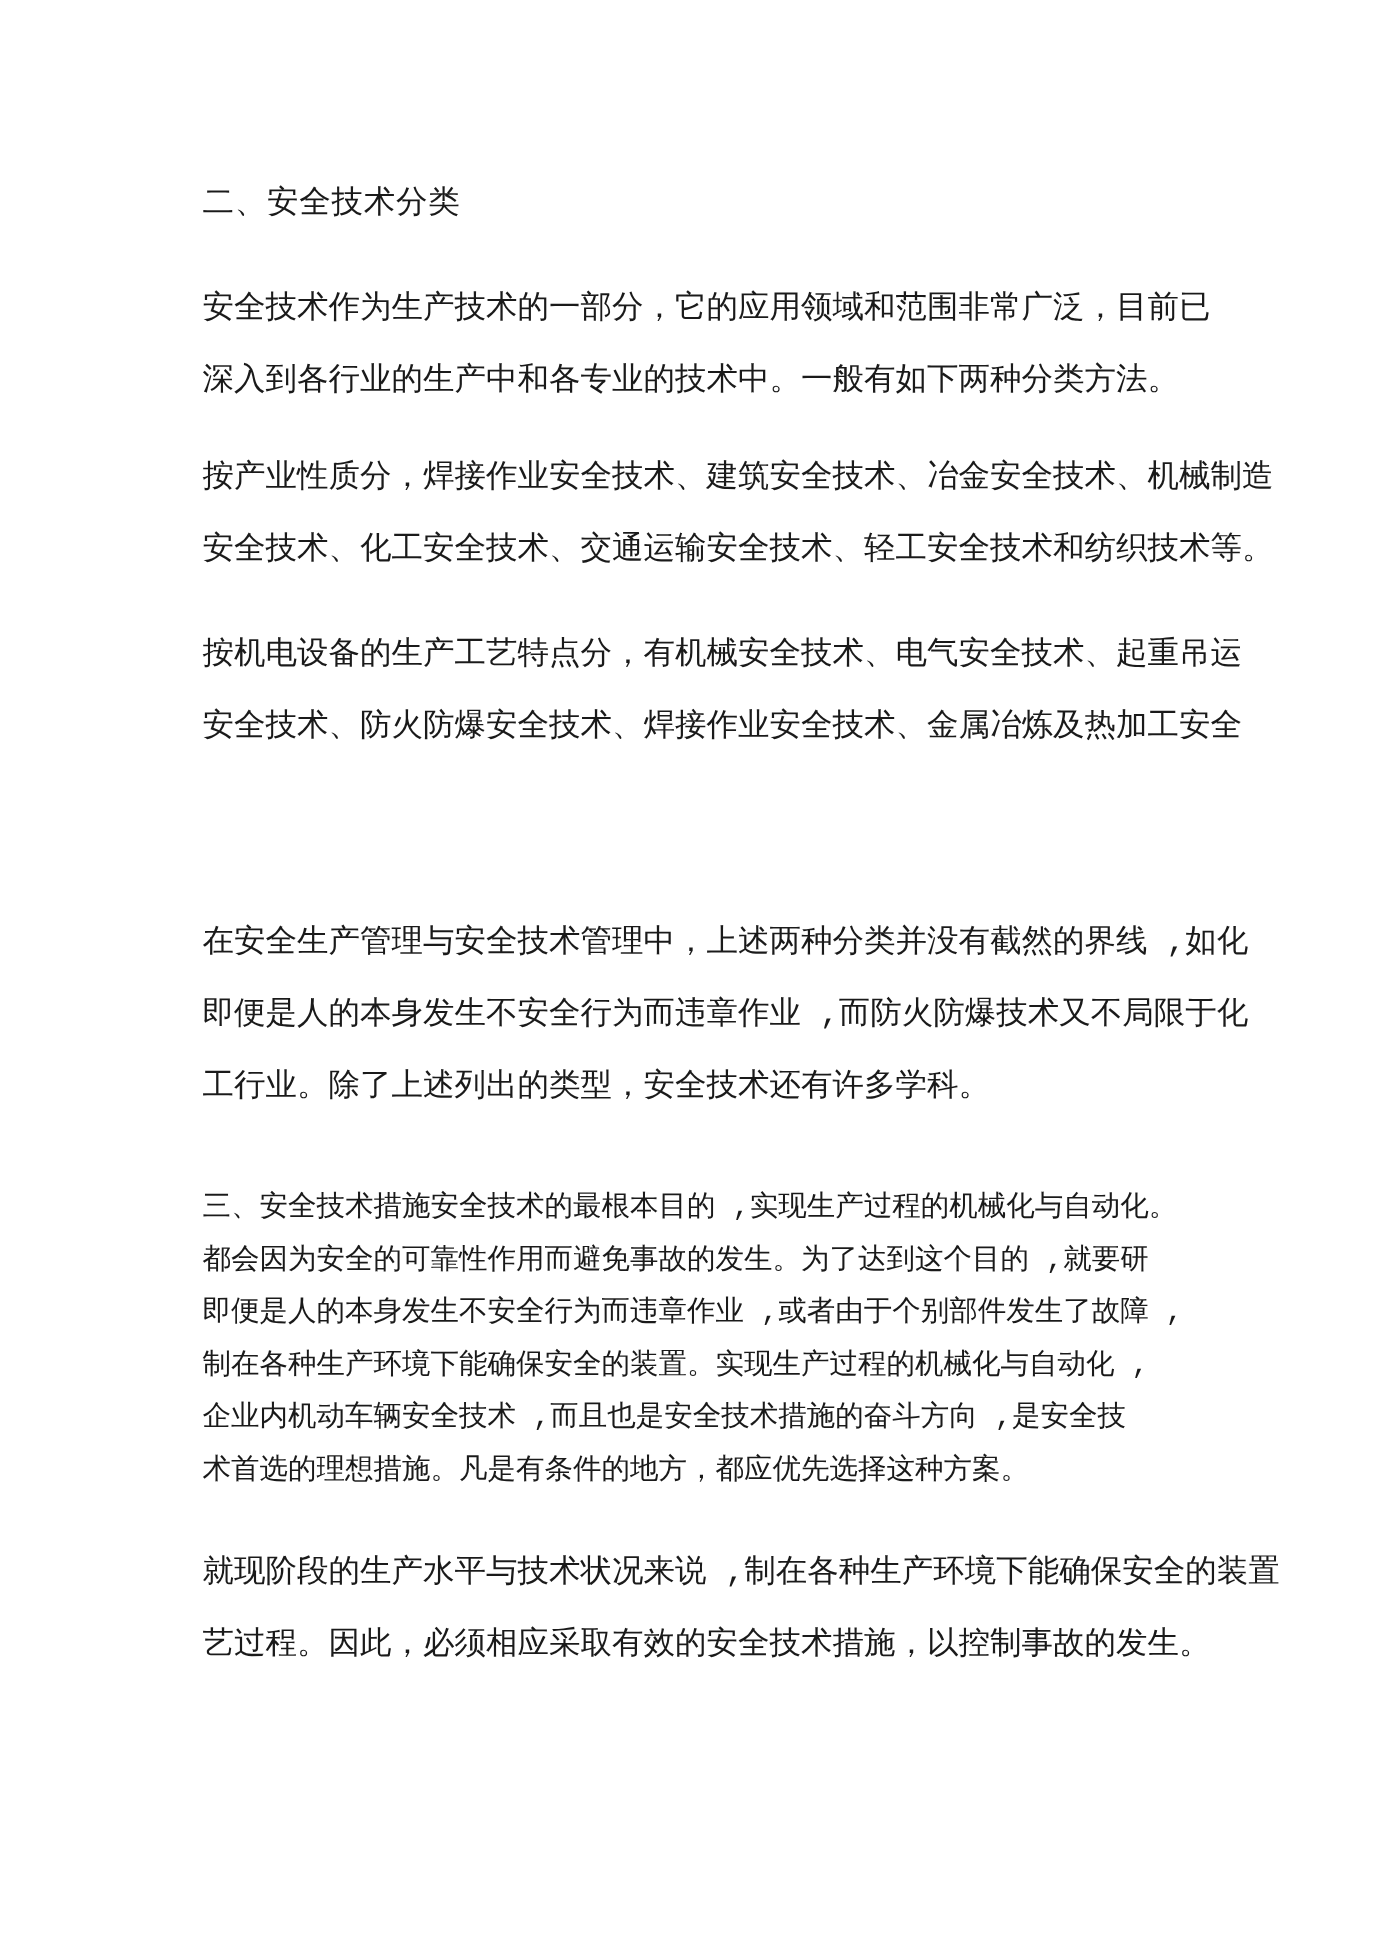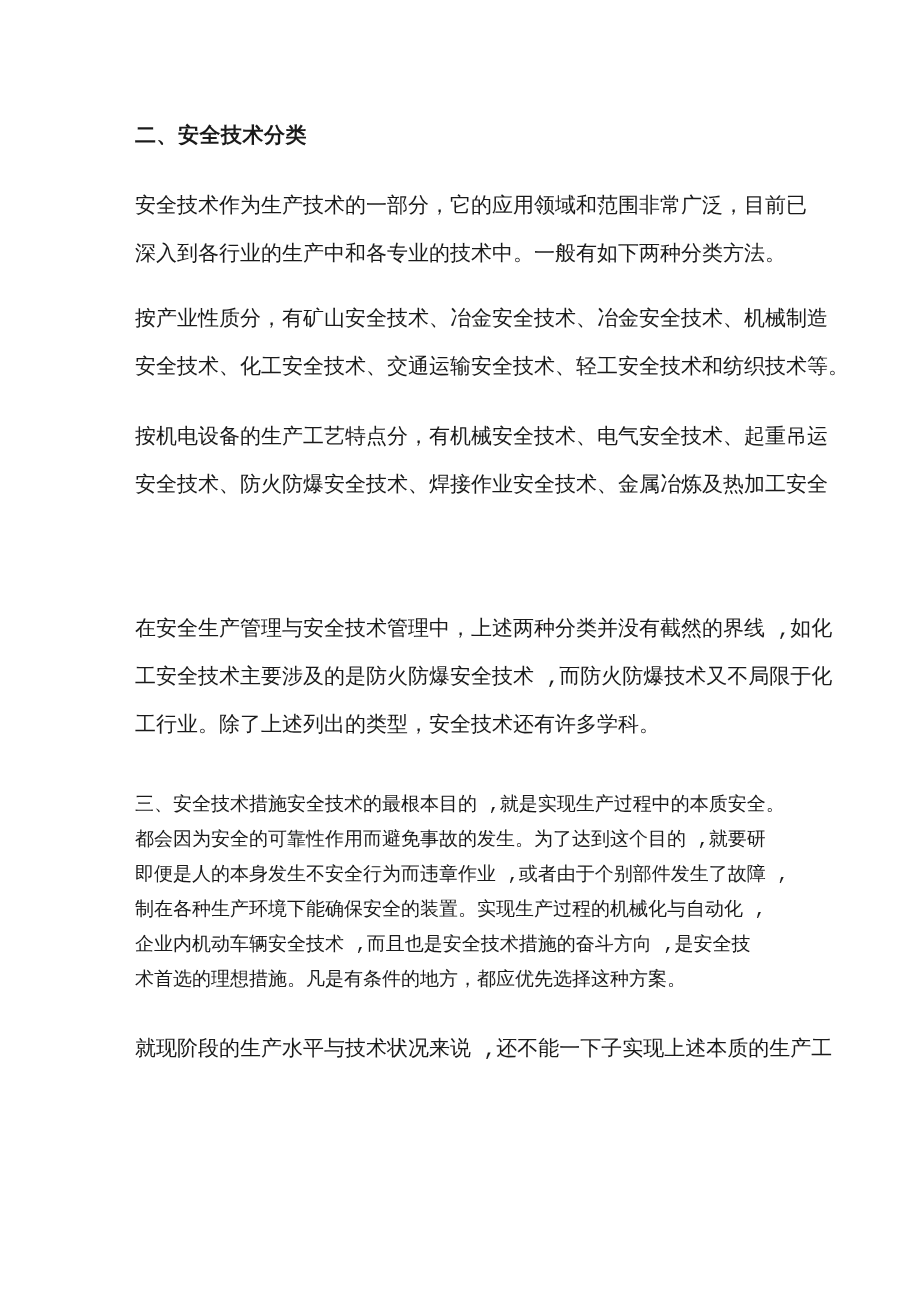--- a/index.html
+++ b/index.html
@@ -18,21 +18,21 @@
     box-sizing: border-box;
     width: 920px;
     height: 1301px;
     padding: 121px 120px 0 135px;
     background: #ffffff;
   }
   .heading {
     margin: 0;
     font-size: 21px;
     line-height: 28px;
-    font-weight: 700;
+    font-weight: 400;
     letter-spacing: 0.5px;
     white-space: nowrap;
   }
   .para { margin: 0; font-family: Liberation Mono, monospace; }
   .para .line { white-space: nowrap; }
   .normal {
     font-size: 21px;
     line-height: 48px;
     letter-spacing: 0px;
   }
@@ -54,41 +54,42 @@
 <div class="page">
 
   <h2 class="heading">二、安全技术分类</h2>
 
   <div class="para normal p1">
     <div class="line">安全技术作为生产技术的一部分，它的应用领域和范围非常广泛，目前已</div>
     <div class="line">深入到各行业的生产中和各专业的技术中。一般有如下两种分类方法。</div>
   </div>
 
   <div class="para normal p2">
-    <div class="line">按产业性质分，有矿山安全技术、冶金安全技术、冶金安全技术、机械制造</div>
+    <div class="line">按产业性质分，焊接作业安全技术、建筑安全技术、冶金安全技术、机械制造</div>
     <div class="line">安全技术、化工安全技术、交通运输安全技术、轻工安全技术和纺织技术等。</div>
   </div>
 
   <div class="para normal p3">
     <div class="line">按机电设备的生产工艺特点分，有机械安全技术、电气安全技术、起重吊运</div>
     <div class="line">安全技术、防火防爆安全技术、焊接作业安全技术、金属冶炼及热加工安全</div>
   </div>
 
   <div class="para normal p4">
     <div class="line">在安全生产管理与安全技术管理中，上述两种分类并没有截然的界线 ,如化</div>
-    <div class="line">工安全技术主要涉及的是防火防爆安全技术 ,而防火防爆技术又不局限于化</div>
+    <div class="line">即便是人的本身发生不安全行为而违章作业 ,而防火防爆技术又不局限于化</div>
     <div class="line">工行业。除了上述列出的类型，安全技术还有许多学科。</div>
   </div>
 
   <div class="para dense p5">
-    <div class="line">三、安全技术措施安全技术的最根本目的 ,就是实现生产过程中的本质安全。</div>
+    <div class="line">三、安全技术措施安全技术的最根本目的 ,实现生产过程的机械化与自动化。</div>
     <div class="line">都会因为安全的可靠性作用而避免事故的发生。为了达到这个目的 ,就要研</div>
     <div class="line">即便是人的本身发生不安全行为而违章作业 ,或者由于个别部件发生了故障 ,</div>
     <div class="line">制在各种生产环境下能确保安全的装置。实现生产过程的机械化与自动化 ,</div>
     <div class="line">企业内机动车辆安全技术 ,而且也是安全技术措施的奋斗方向 ,是安全技</div>
     <div class="line">术首选的理想措施。凡是有条件的地方，都应优先选择这种方案。</div>
   </div>
 
   <div class="para normal p6">
-    <div class="line">就现阶段的生产水平与技术状况来说 ,还不能一下子实现上述本质的生产工</div>
+    <div class="line">就现阶段的生产水平与技术状况来说 ,制在各种生产环境下能确保安全的装置</div>
+    <div class="line">艺过程。因此，必须相应采取有效的安全技术措施，以控制事故的发生。</div>
   </div>
 
 </div>
 
 </body></html>

